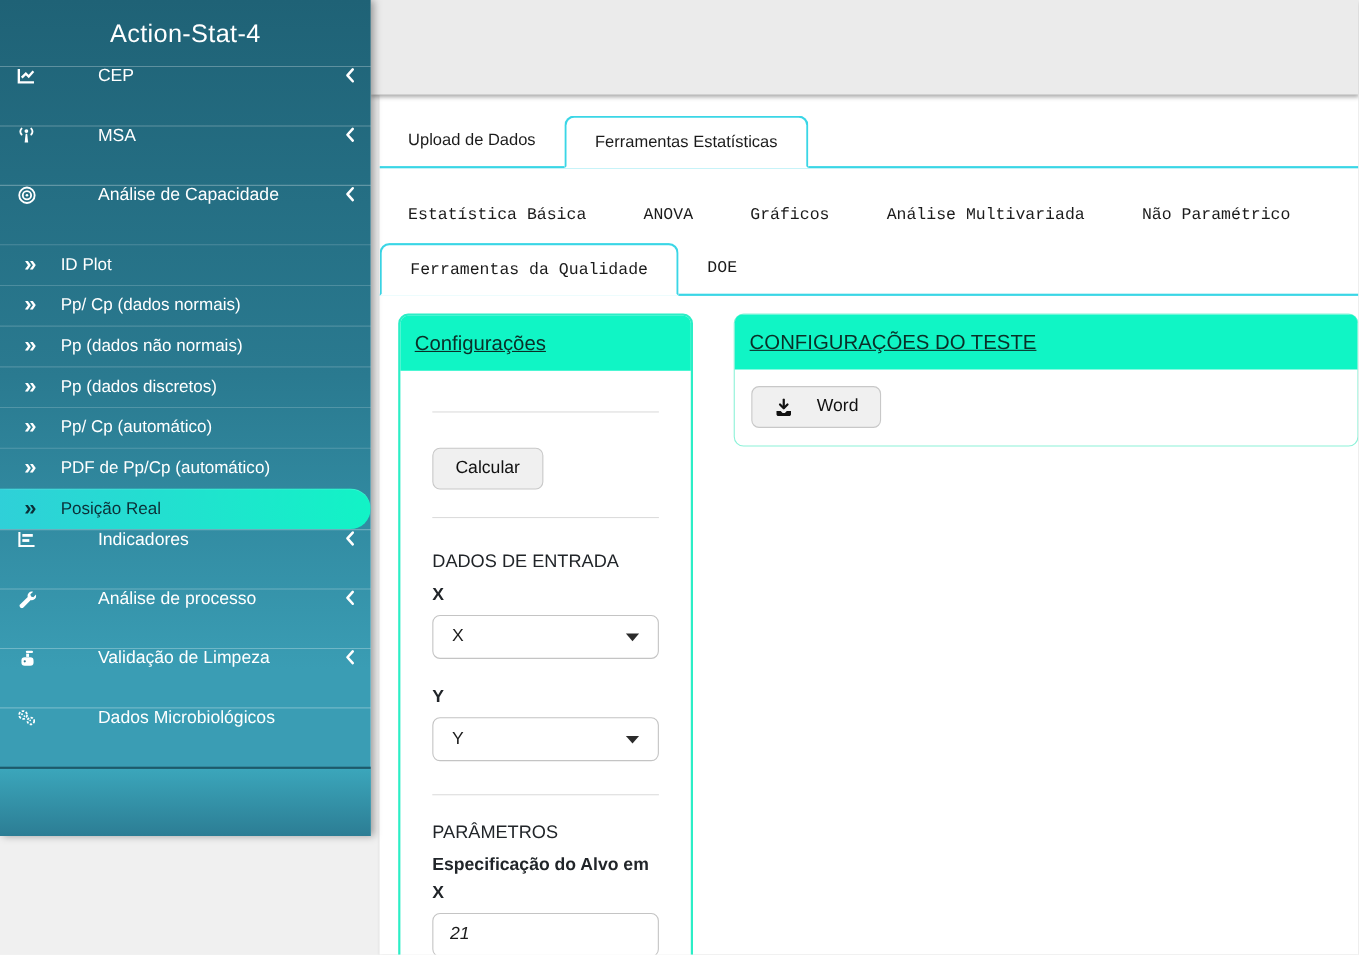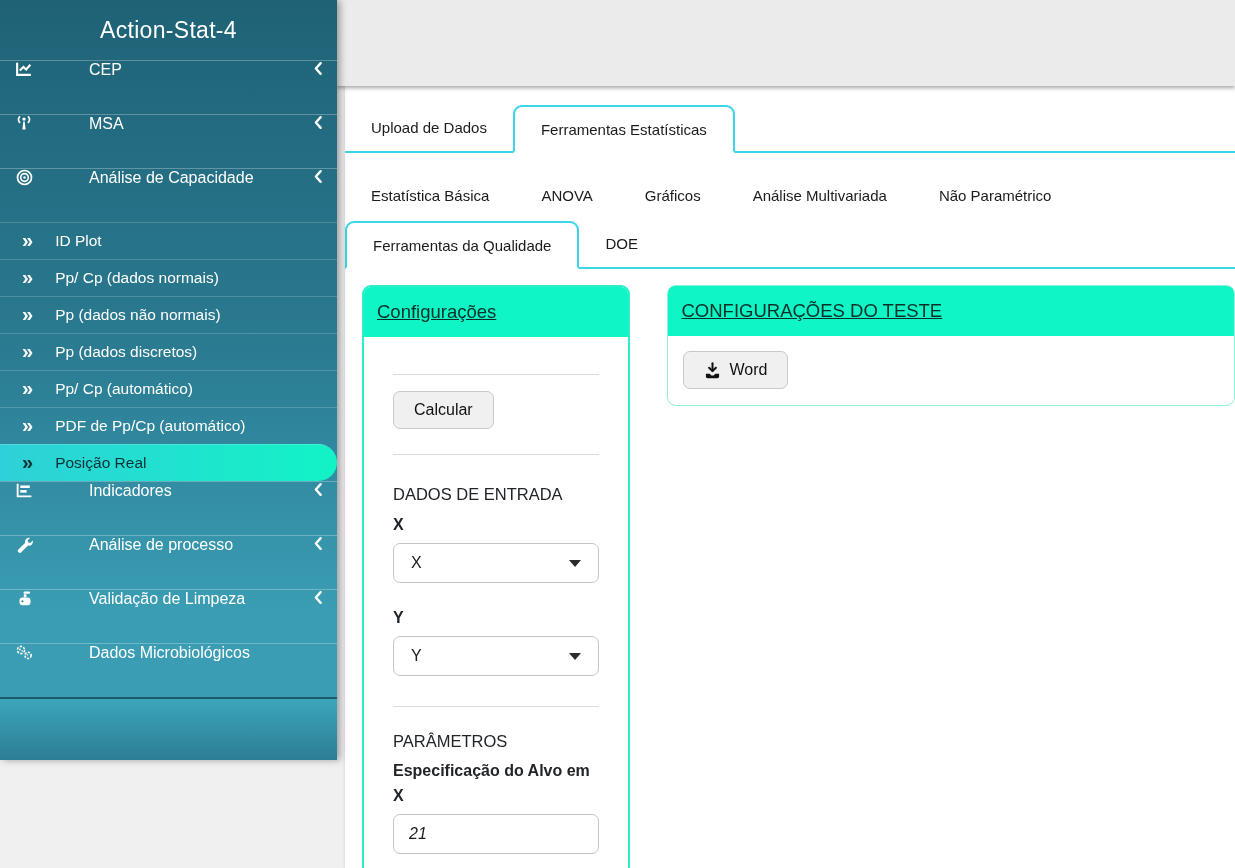--- a/index.html
+++ b/index.html
@@ -29,52 +29,52 @@
   .chev { margin-left:auto; display:flex; }
 
   
   .main { flex:1; display:flex; flex-direction:column; min-width:0; }
   .topbar { height:86px; background:#ebebeb; box-shadow:0 2px 4px rgba(0,0,0,0.35);
             position:relative; z-index:2; }
   .card { flex:1; background:#fff; margin-left:8px; box-shadow:0 1px 3px rgba(0,0,0,0.15);
           padding-top:17px; position:relative; z-index:1; overflow:hidden; }
 
   .tabbar { display:flex; flex-wrap:wrap; border-bottom:2px solid #3ad6e6; align-items:flex-end; }
-  .tabbar.sub { margin-top:18px; max-width:905px; }
+  .tabbar.sub { margin-top:18px; max-width:905px;font-family:Liberation Mono, monospace; }
   .tab { padding:0 26px; height:48px; display:flex; align-items:center; font-size:15px;
          color:#1b1b1b; cursor:pointer; white-space:nowrap; }
   .tab.active { background:#fff; border:2px solid #3ad6e6; border-bottom:2px solid #fff;
                 margin-bottom:-2px; border-radius:9px 9px 0 0; }
 
   
   .panels { display:flex; gap:37px; margin:16px 0 0 17px; align-items:flex-start; }
   .panel { background:#fff; border-radius:9px; }
   .panel-header { height:50px; display:flex; align-items:center; padding:0 13px;
                   background:#10f5c5; border-radius:7px 7px 0 0; color:#0a2f28; font-size:18.5px;text-decoration:underline; }
   .panel-config { width:293px; border:2px solid #2beec6; min-height:600px; }
   .panel-config .body { padding:0 29px 40px; }
   .panel-test { width:620px; border:1px solid #8cf2d8; }
   .panel-test .body { padding:15px 15px 16px; }
 
   hr.div { border:0; border-top:1px solid #dcdcdc; }
-  .btn { display:inline-flex; align-items:center; gap:8px; background:#f0f0f0;
+  .btn { display:inline-flex; align-items:center; gap:21px; background:#f0f0f0;
          border:1px solid #c8c8c8; border-radius:7px; padding:0 20px; height:38px;
          font-size:16px; color:#111; cursor:pointer; }
   .section-label { font-size:16.5px; color:#212529; }
   .bold-label { font-size:16px; font-weight:bold; color:#212529; line-height:25px; }
   .select { height:40px; border:1px solid #c4c4c4; border-radius:7px; display:flex;
             align-items:center; justify-content:space-between; padding:0 17px;
             font-size:16px; color:#1b1b1b; cursor:pointer; background:#fff; }
   .caret { width:0; height:0; border-left:6px solid transparent; border-right:6px solid transparent;
            border-top:7px solid #2b2b2b; }
   .text-input { width:100%; height:40px; border:1px solid #c4c4c4; border-radius:7px;
                 padding:0 15px; font-size:16px; color:#1b1b1b;
                 font-family:"Liberation Sans", sans-serif;font-style:italic; }
 
-  .mt37{margin-top:37px;} .mt28{margin-top:16px;} .mt25{margin-top:25px;} .mt30{margin-top:30px;}
+  .mt37{margin-top:37px;} .mt28{margin-top:32px;} .mt25{margin-top:25px;} .mt30{margin-top:30px;}
   .mt22{margin-top:22px;} .mt8{margin-top:8px;} .mt7{margin-top:7px;} .mt6{margin-top:6px;}
 </style>
 </head>
 <body>
 
 <div class="app">
 
   <div class="sidebar">
     <div class="sb-title">Action-Stat-4</div>
 

